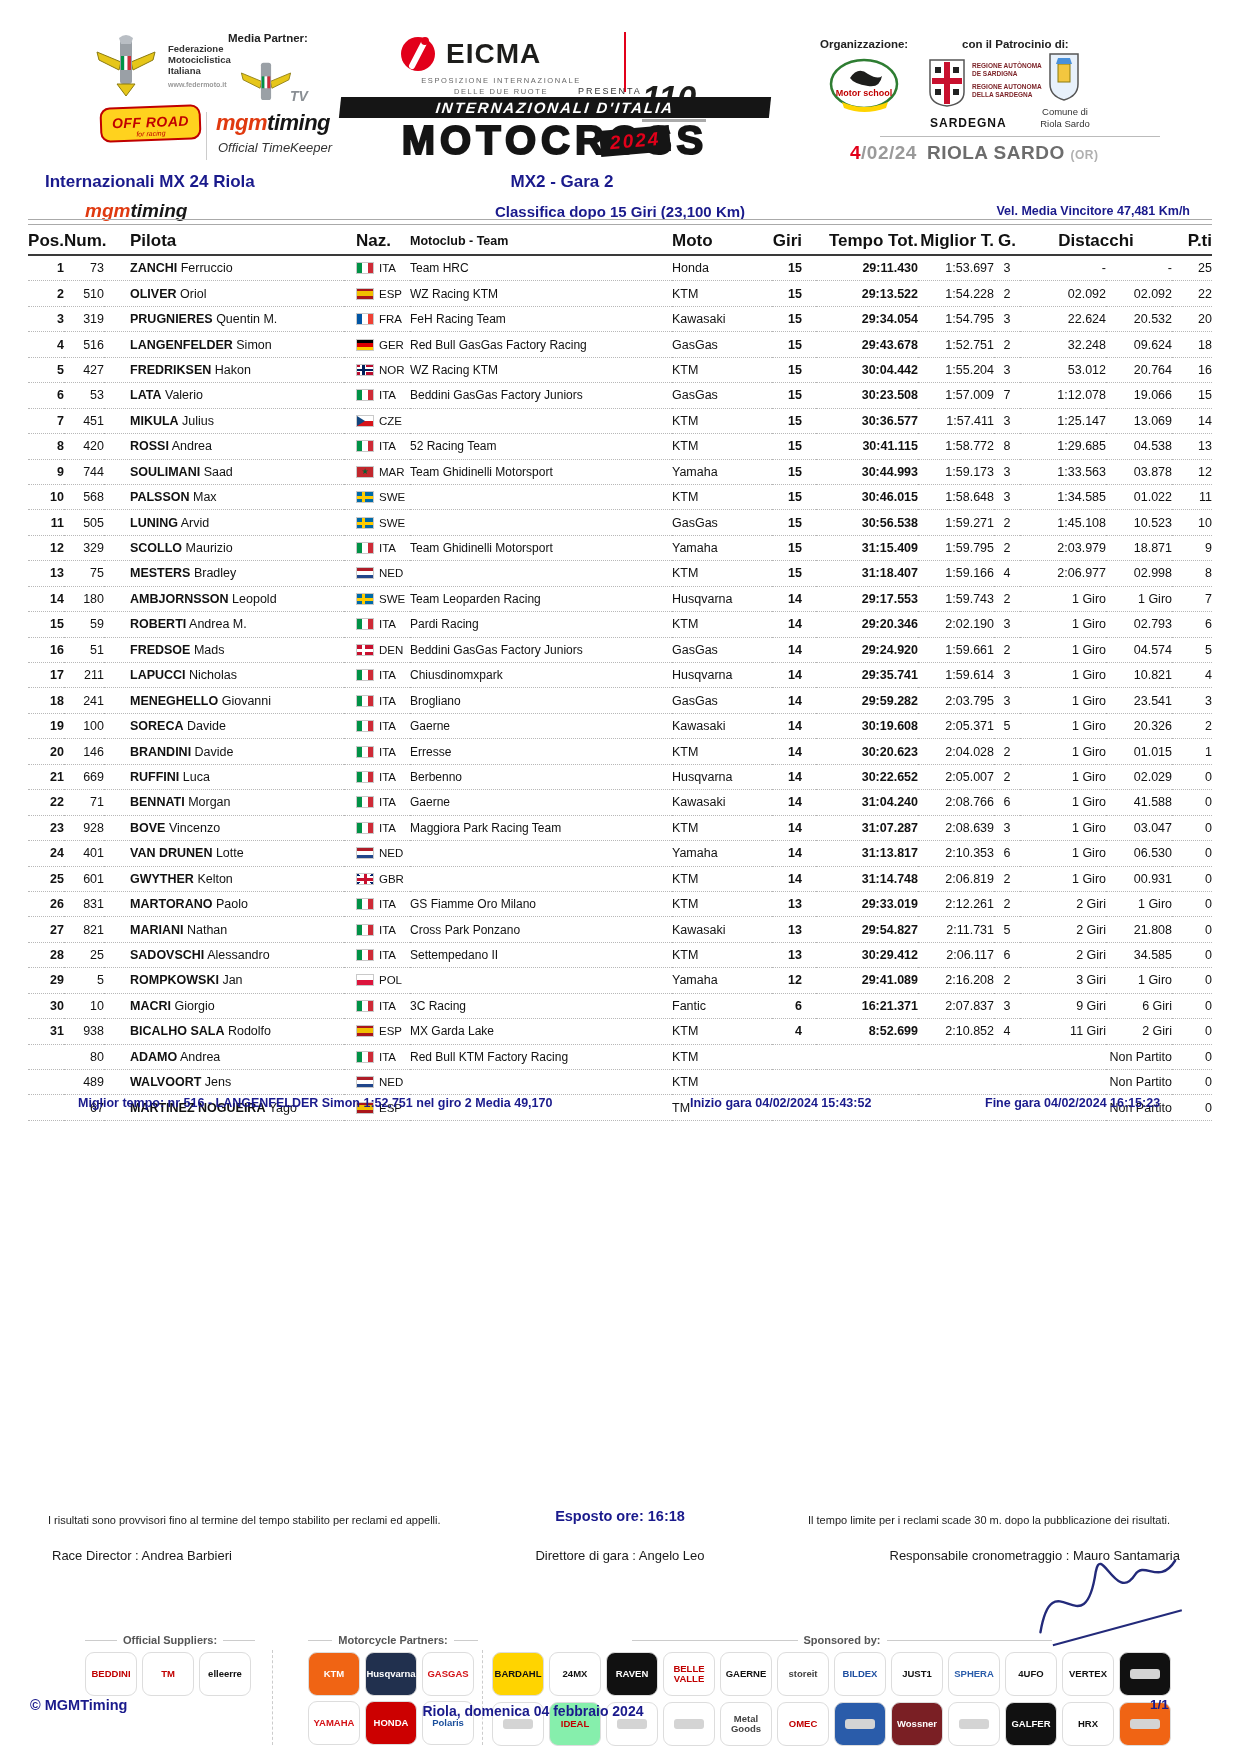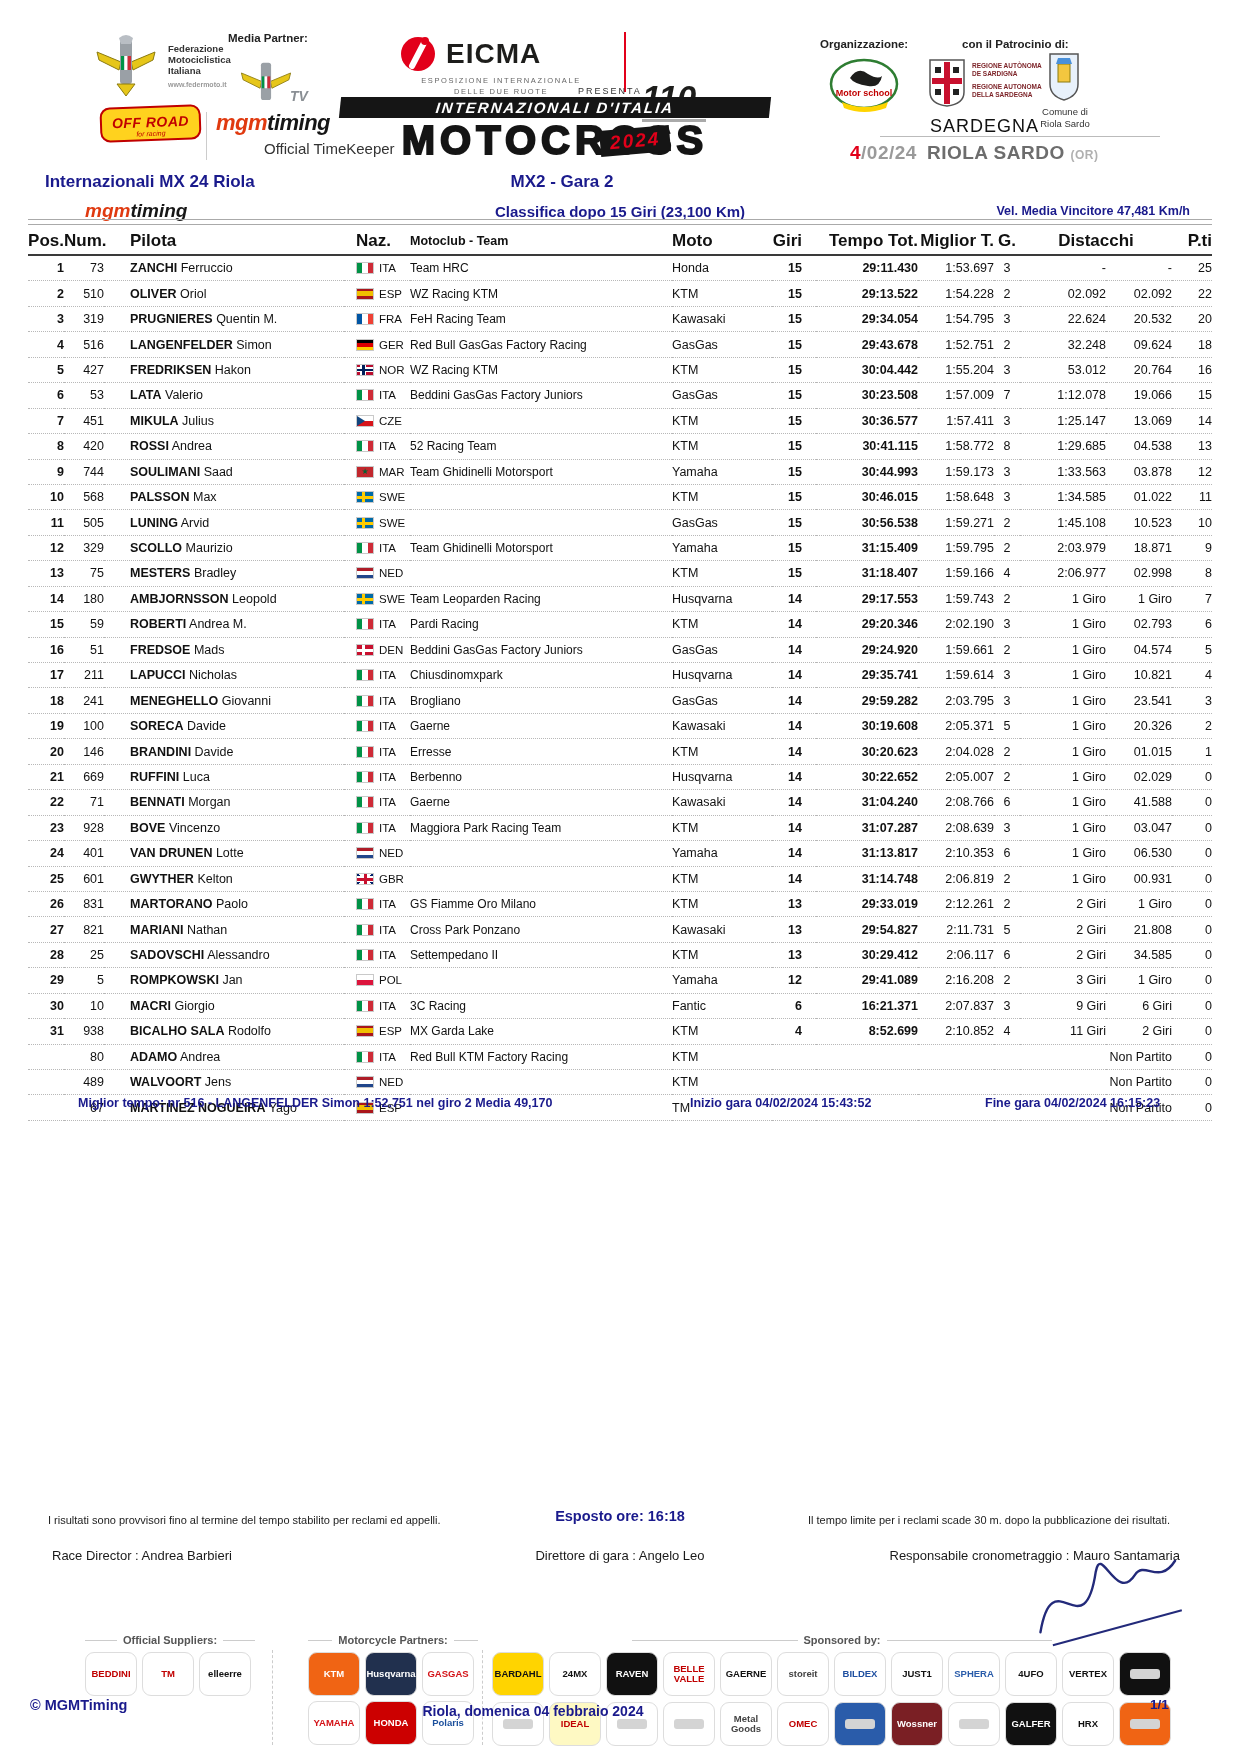--- a/index.html
+++ b/index.html
@@ -11,37 +11,37 @@
   .fim-text{font-size:9.5px;font-weight:bold;color:#333;line-height:1.15;}
   .fim-url{font-size:7px;color:#999;margin-top:4px;}
   .mp-label{font-size:11.5px;font-weight:bold;color:#222;}
   .offroad{background:#ffd21e;border:2px solid #c00000;border-radius:10px;padding:6px 10px 2px;
            transform:rotate(-2deg);text-align:center;}
   .offroad .l1{color:#c00000;font-weight:900;font-style:italic;font-size:14px;letter-spacing:.5px;}
   .offroad .l2{color:#c00000;font-style:italic;font-size:7px;}
   .mgm-big{font-style:italic;font-weight:900;font-size:22px;letter-spacing:-.5px;}
   .mgm-big .m1{color:#e03a10;}
   .mgm-big .m2{color:#161616;}
-  .mgm-tag{font-size:15px;color:#333;margin-top:2px;margin-left:46px;}
+  .mgm-tag{font-style:italic;font-size:13px;color:#333;margin-top:2px;}
   .eicma-name{font-size:28px;font-weight:900;color:#1d1d1b;letter-spacing:1px;}
   .eicma-sub{font-size:7.5px;color:#666;letter-spacing:1.6px;line-height:1.4;text-align:center;}
   .n110{font-size:34px;font-weight:900;font-style:italic;color:#1d1d1b;position:relative;margin-top:48px;}
   .n110::before{content:"";position:absolute;left:-4px;top:6px;width:18px;height:26px;
                 background:#ffd400;transform:skewX(-18deg);z-index:-1;}
   .n110-bar{width:64px;height:3px;background:#aaa;margin-top:2px;}
   .presenta{font-size:9px;letter-spacing:2px;color:#333;}
   .band{background:#151515;color:#fff;font-style:italic;font-weight:bold;font-size:15px;
         letter-spacing:2px;text-align:center;padding:2px 0;transform:skewX(-6deg);}
   .mxcross{font-weight:900;font-size:40px;letter-spacing:5px;color:#151515;text-align:center;
            -webkit-text-stroke:2px #151515;}
   .y2024{background:#151515;transform:rotate(-5deg);padding:2px 10px;display:inline-block;}
   .y2024 span{color:#e2001a;font-weight:900;font-style:italic;font-size:19px;letter-spacing:2px;}
   .org-label{font-size:11.5px;font-weight:bold;color:#222;}
   .regione{font-size:6.5px;font-weight:bold;color:#7a1f24;line-height:1.3;}
-  .sardegna{font-size:18px;font-weight:400;color:#111;letter-spacing:1px;}
+  .sardegna{font-size:12px;font-weight:700;color:#111;letter-spacing:1px;}
   .comune{font-size:9.5px;color:#333;text-align:center;line-height:1.25;}
   .date-line{font-size:19px;font-weight:900;letter-spacing:.5px;}
   .date-line .d{color:#e2001a;}
   .date-line .r{color:#9a9a9a;font-weight:bold;}
   .date-line .p{color:#6d6d6d;margin-left:10px;}
   .date-line .o{color:#b0b0b0;font-size:12px;font-weight:bold;}
   .vline{width:1px;background:#ccc;}
   .vline-red{width:2px;background:#e2001a;}
   .hline{height:1px;background:#bbb;}
   
@@ -837,21 +837,21 @@
         <div class="logo-box" style="color: rgb(68, 68, 68);">storeit</div>
         <div class="logo-box" style="color: rgb(31, 79, 160);">BILDEX</div>
         <div class="logo-box" style="color: rgb(17, 17, 17);">JUST1</div>
         <div class="logo-box" style="color: rgb(42, 92, 170);">SPHERA</div>
         <div class="logo-box" style="color: rgb(17, 17, 17);">4UFO</div>
         <div class="logo-box" style="color: rgb(17, 17, 17);">VERTEX</div>
         <div class="logo-box empty" style="background: rgb(17, 17, 17);"></div>
       </div>
     <div class="logo-row">
         <div class="logo-box empty"></div>
-        <div class="logo-box" style="color: rgb(192, 0, 0); background: #fef9c3;">IDEAL</div>
+        <div class="logo-box" style="color: rgb(192, 0, 0); background: #86efac;">IDEAL</div>
         <div class="logo-box empty"></div>
         <div class="logo-box empty"></div>
         <div class="logo-box" style="color: rgb(68, 68, 68);">Metal Goods</div>
         <div class="logo-box" style="color: rgb(192, 0, 0);">OMEC</div>
         <div class="logo-box empty" style="background: rgb(42, 92, 170);"></div>
         <div class="logo-box" style="color: rgb(255, 255, 255); background: rgb(122, 31, 36);">Wossner</div>
         <div class="logo-box empty"></div>
         <div class="logo-box" style="color: rgb(255, 255, 255); background: rgb(17, 17, 17);">GALFER</div>
         <div class="logo-box" style="color: rgb(17, 17, 17);">HRX</div>
         <div class="logo-box empty" style="background: rgb(240, 100, 20);"></div>

